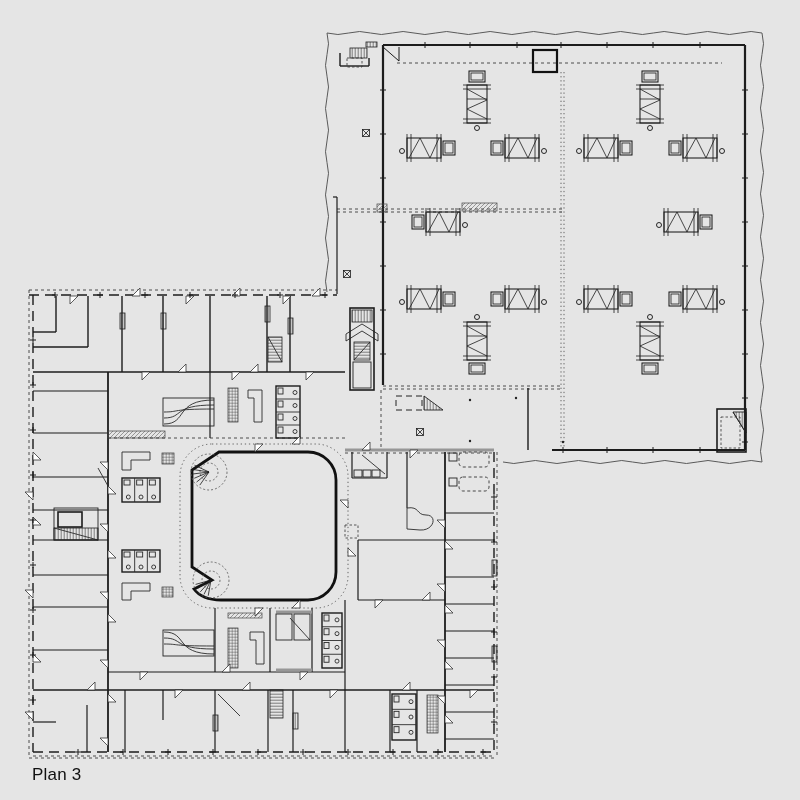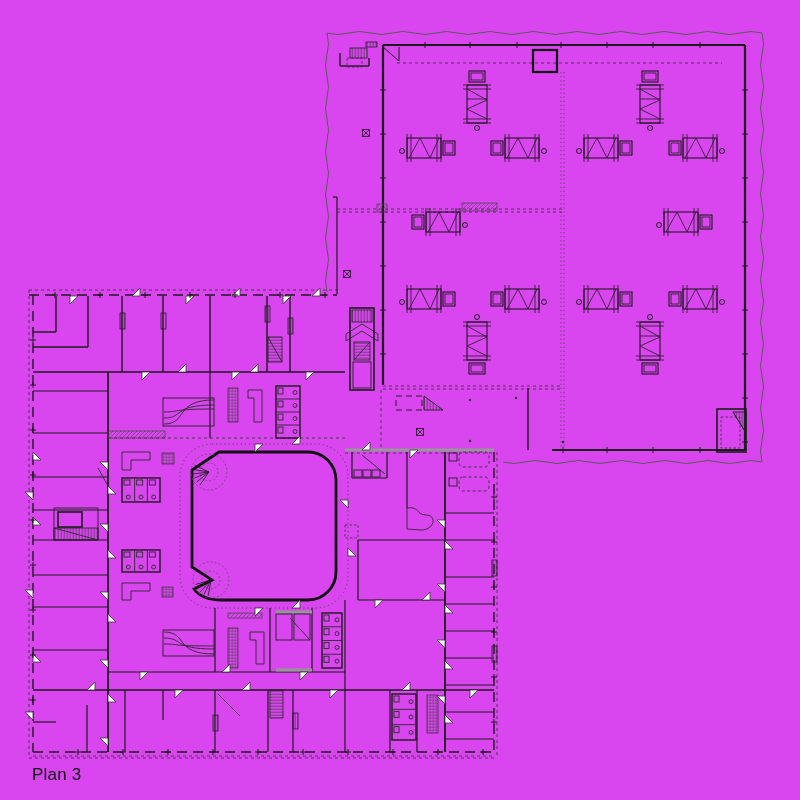--- a/index.html
+++ b/index.html
@@ -1,17 +1,17 @@
 <!DOCTYPE html>
 <html><head>
 <meta charset="utf-8">
 <style>
   html,body{margin:0;padding:0;background:#ffffff;}
   body{width:800px;height:800px;overflow:hidden;font-family:"Liberation Sans",sans-serif;}
-  .sheet{position:relative;width:800px;height:800px;background:#d946ef;}
+  .sheet{position:relative;width:800px;height:800px;background:#e5e5e5;}
   .sheet svg{position:absolute;left:0;top:0;}
   .plan-label{position:absolute;left:32px;top:765px;font-size:17px;color:#111;letter-spacing:.2px;}
   
   .wall{stroke:#1c1c1c;fill:none;}
   .thin{stroke:#2a2a2a;stroke-width:.9;fill:none;}
   .gray{stroke:#979797;stroke-width:3;fill:none;}
   .dashW{stroke:#1c1c1c;stroke-width:1.4;stroke-dasharray:10 6;fill:none;}
   .fdash{stroke:#3a3a3a;stroke-width:.9;stroke-dasharray:3 3;fill:none;}
   .dot{stroke:#444;stroke-width:.8;stroke-dasharray:1.3 2.8;fill:none;}
   .wavy{stroke:#5a5a5a;stroke-width:1;fill:none;}

